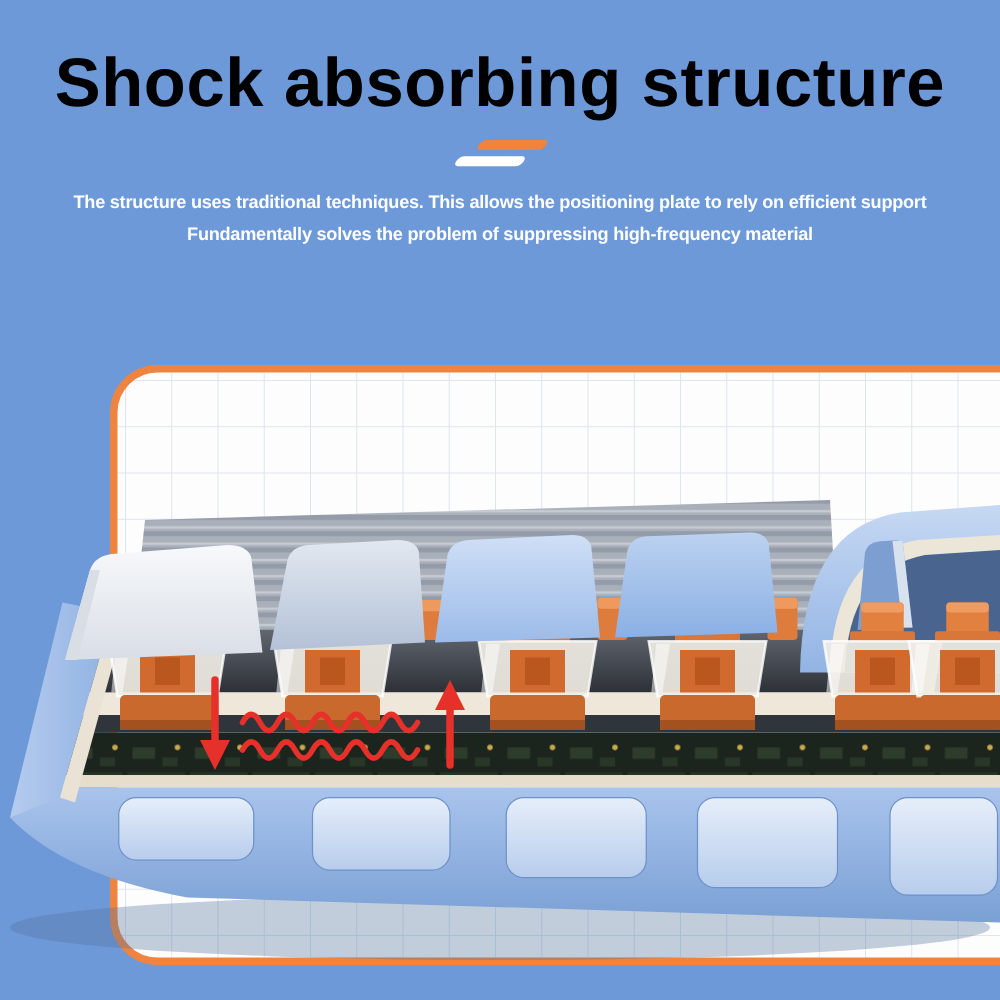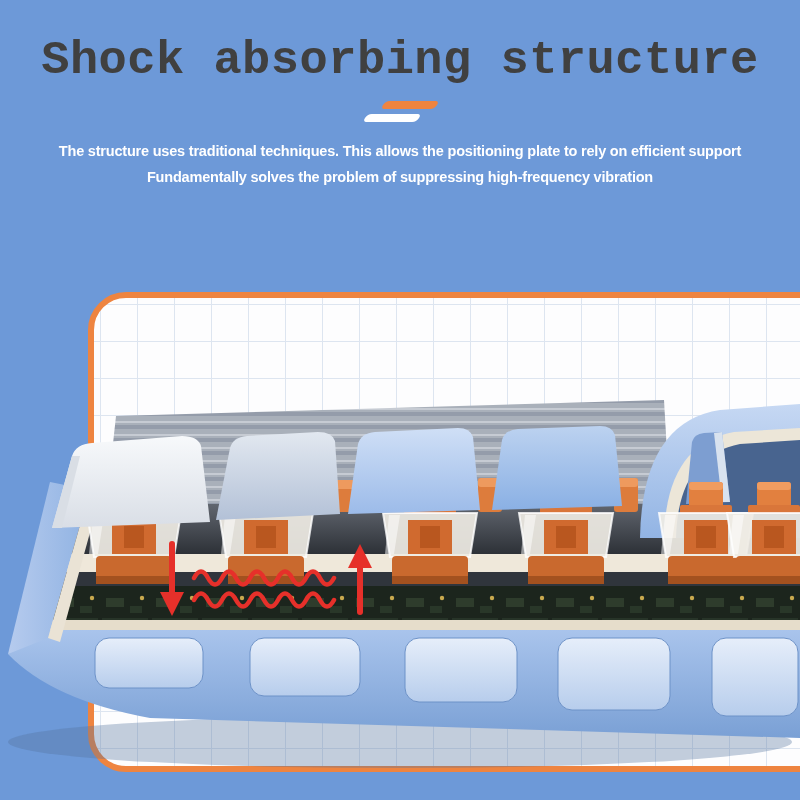--- a/index.html
+++ b/index.html
@@ -6,25 +6,25 @@
   body { background:#444; }
   .page {
     position:relative;
     width:800px; height:800px;
     overflow:hidden;
     background:#6d99d8;
     font-family:"Liberation Sans", sans-serif;
   }
   .header { position:relative; z-index:3; padding-top:34px; text-align:center; }
   .title {
-    color:#404040;
-    font-size:47px;
+    color:#000000;
+    font-size:55px;
     font-weight:bold;
     letter-spacing:0.5px;
-    font-family:Liberation Mono, monospace;
+    font-family:Liberation Sans, sans-serif;
   }
   .divider { margin-top:14px; display:flex; flex-direction:column; align-items:center; gap:5px; }
   .divider .bar { display:block; width:54px; height:8px; border-radius:4px; }
   .divider .bar.orange { background:#ee8440; transform:skewX(-35deg) translateX(10px); }
   .divider .bar.white  { background:#ffffff; transform:skewX(-35deg) translateX(-8px); }
   .desc { margin-top:16px; display:flex; flex-direction:column; align-items:center; }
   .desc p {
     color:#ffffff;
     font-size:14.5px;
     font-weight:bold;
@@ -57,21 +57,21 @@
 <div class="page">
 
   <div class="header">
     <h1 class="title">Shock absorbing structure</h1>
     <div class="divider">
       <span class="bar orange"></span>
       <span class="bar white"></span>
     </div>
     <div class="desc">
       <p>The structure uses traditional techniques. This allows the positioning plate to rely on efficient support</p>
-      <p>Fundamentally solves the problem of suppressing high-frequency vibration</p>
+      <p>Fundamentally solves the problem of suppressing high-frequency material</p>
     </div>
   </div>
 
   <div class="panel"></div>
 
   <svg class="illus" viewBox="0 0 800 404" xmlns="http://www.w3.org/2000/svg">
     <defs>
       <linearGradient id="gradKeyWhite" x1="0" y1="0" x2="0" y2="1">
           <stop offset="0" stop-color="#f7f9fb"></stop>
           <stop offset="1" stop-color="#d9dee6"></stop>

